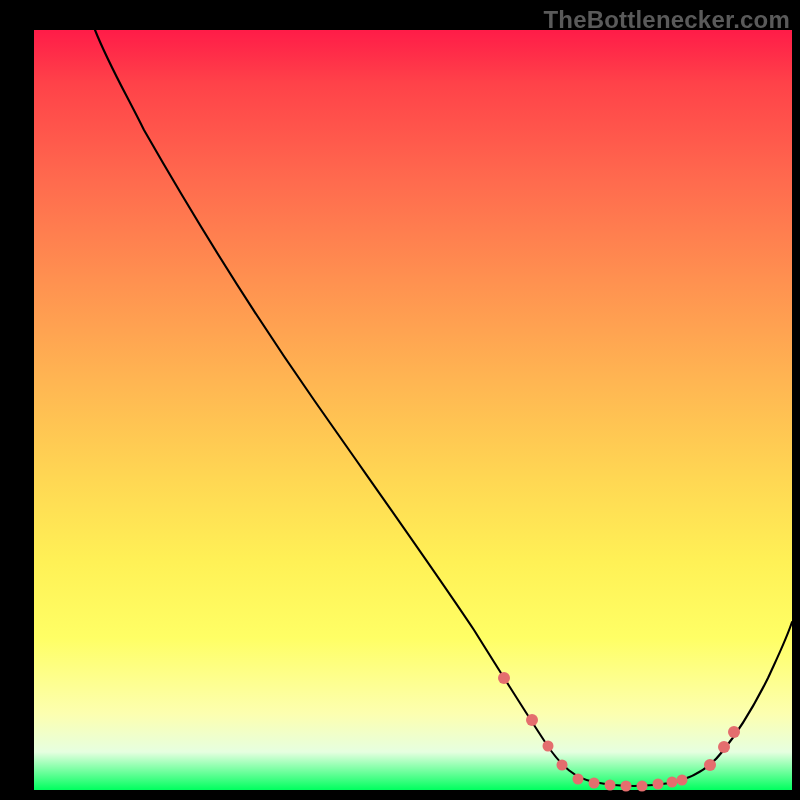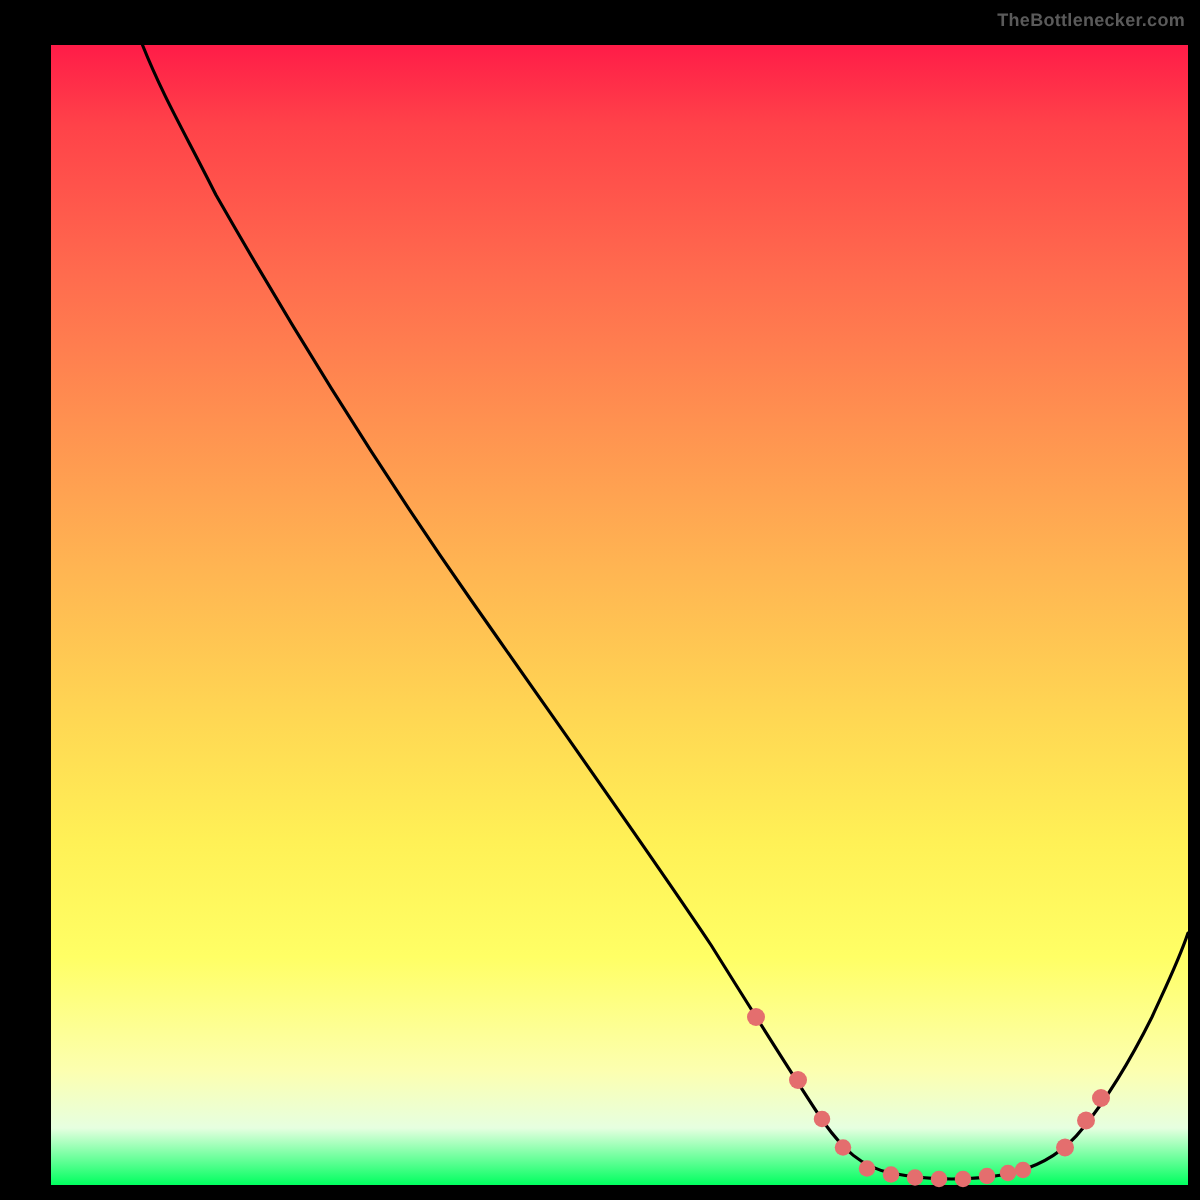--- a/index.html
+++ b/index.html
@@ -29,21 +29,21 @@
       #fcffb0 90%,
       #e6ffe0 95%,
       #00ff5f 100%
     );
   }
   .attribution {
     position: absolute;
     top: 6px;
     right: 10px;
     color: #5a5a5a;
-    font-size: 12px;
+    font-size: 24px;
     font-weight: 600;
     letter-spacing: 0.2px;
   }
   svg.curve {
     position: absolute;
     left: 0;
     top: 0;
     width: 758px;
     height: 760px;
     overflow: visible;

